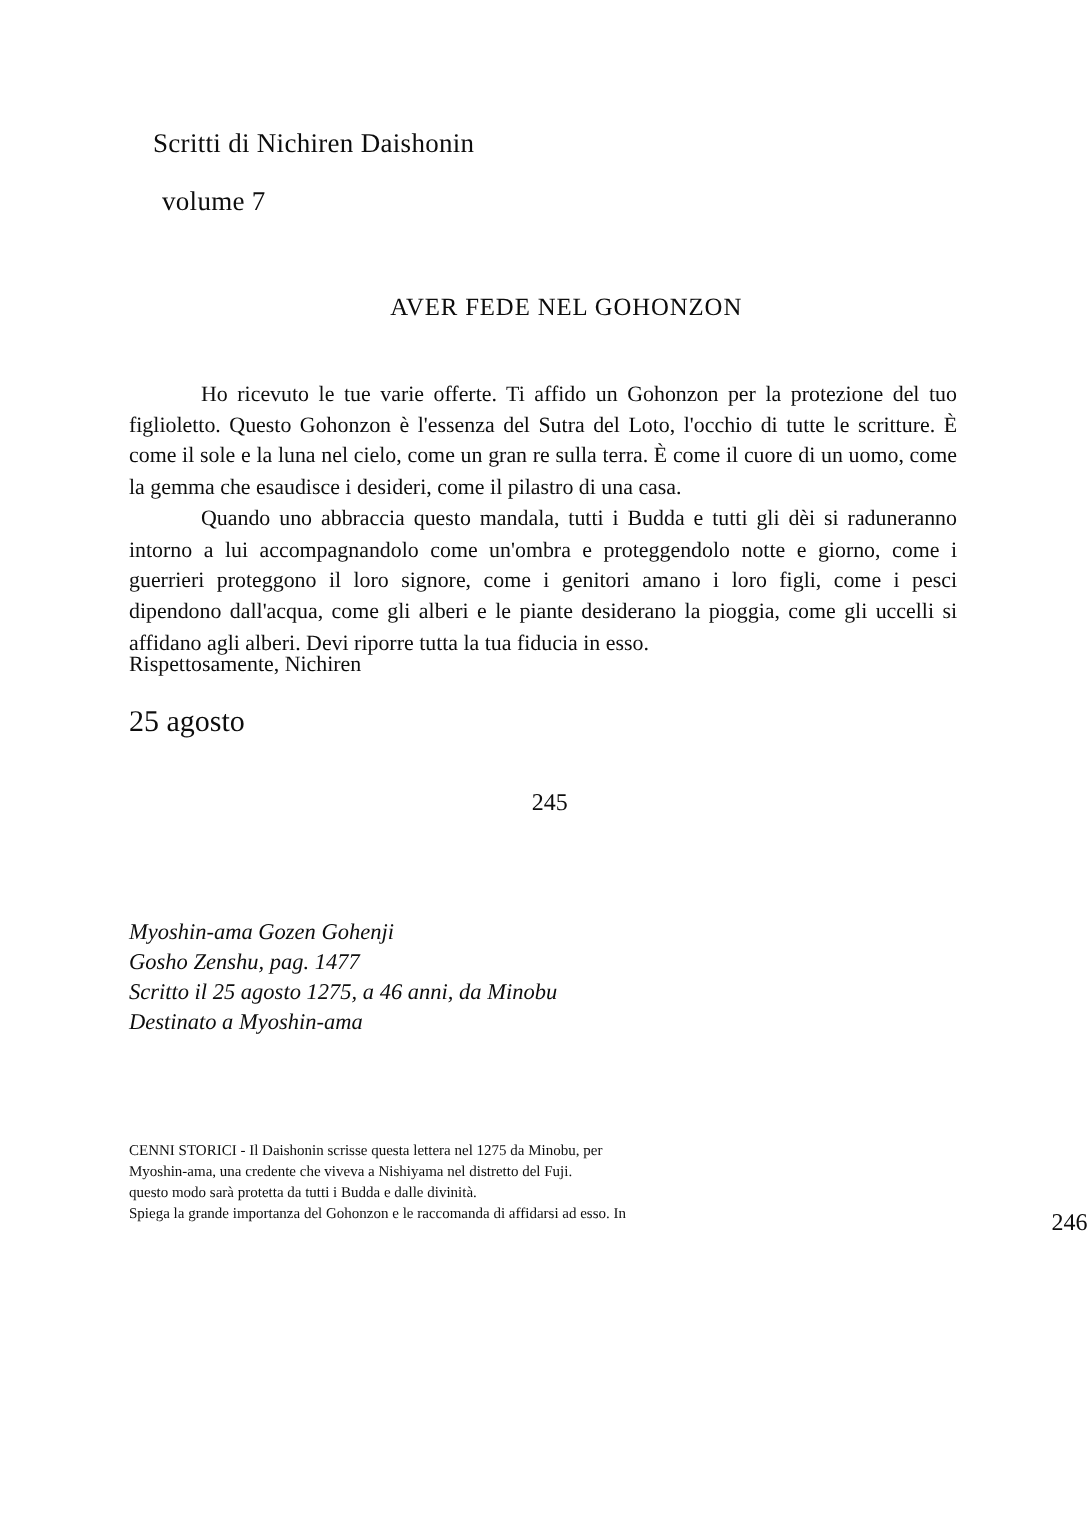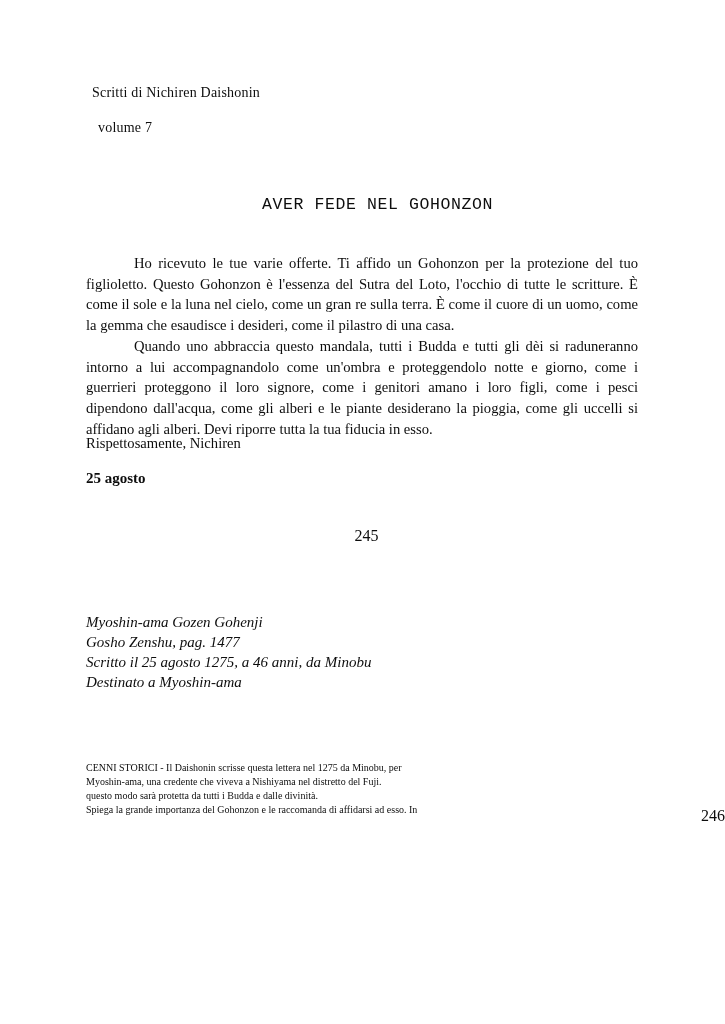--- a/index.html
+++ b/index.html
@@ -15,23 +15,23 @@
     color: #0d0d0d;
     overflow: hidden;
   }
   .page {
     position: absolute;
     inset: 0;
     padding: 0;
   }
   .header-block {
     position: absolute;
-    left: 92px;
+    left: 102px;
     top: 86px;
-    font-size: 14px;
+    font-size: 18px;
     line-height: 1.05;
   }
   .header-line1 {
     margin: 0 0 20px 0;
     letter-spacing: 0.2px;
   }
   .header-line2 {
     margin: 0 0 0 6px;
     letter-spacing: 0.2px;
   }
@@ -39,21 +39,20 @@
     position: absolute;
     left: 0;
     right: 0;
     top: 195px;
     text-align: center;
     font-size: 16.5px;
     letter-spacing: 0.6px;
     font-weight: normal;
     margin: 0;
     padding-left: 30px;
-    font-family: Liberation Mono, monospace;
   }
   .body-text {
     position: absolute;
     left: 86px;
     top: 253px;
     width: 552px;
     font-size: 14.6px;
     line-height: 1.42;
     text-align: justify;
   }
@@ -64,22 +63,21 @@
   .signature {
     position: absolute;
     left: 86px;
     top: 435px;
     font-size: 14.6px;
   }
   .date-line {
     position: absolute;
     left: 86px;
     top: 470px;
-    font-size: 15px;
-    font-weight: bold;
+    font-size: 20px;
   }
   .page-num-1 {
     position: absolute;
     left: 0;
     right: 0;
     top: 527px;
     text-align: center;
     font-size: 16px;
     padding-left: 8px;
   }

